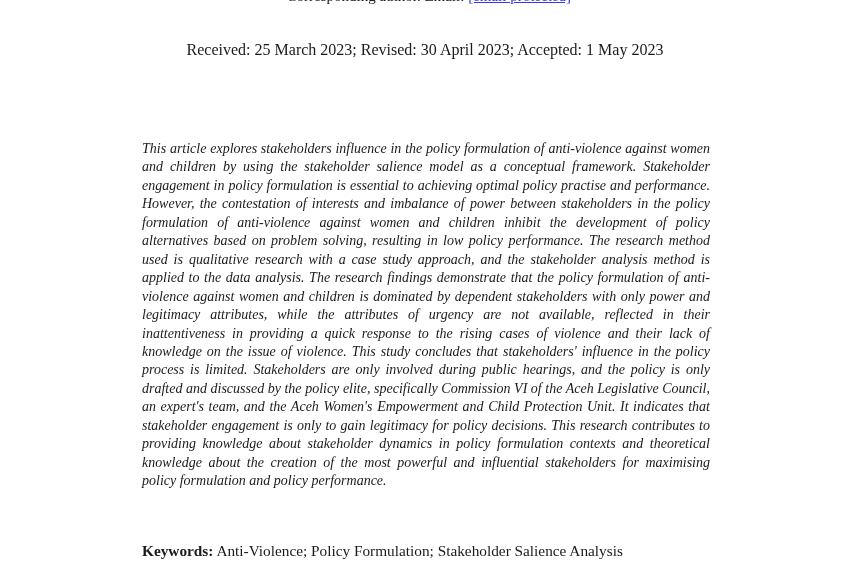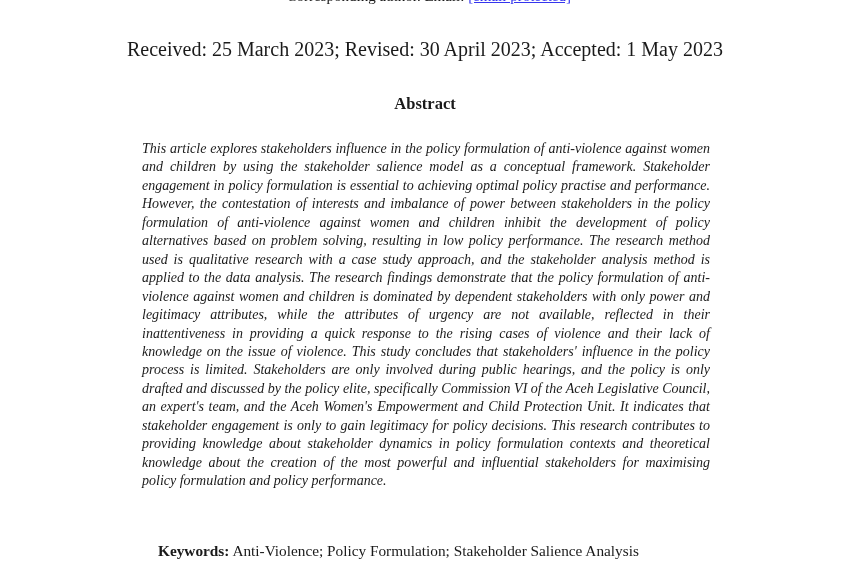--- a/index.html
+++ b/index.html
@@ -36,21 +36,21 @@
     color: #3535ee;
     text-decoration: underline;
     cursor: pointer;
   }
   .dates-line {
     position: absolute;
     top: 40px;
     left: 0;
     width: 850px;
     text-align: center;
-    font-size: 20px;
+    font-size: 16px;
     line-height: 19px;
   }
   .abstract-title {
     position: absolute;
     top: 94px;
     left: 0;
     width: 850px;
     text-align: center;
     font-size: 16.5px;
     font-weight: bold;
@@ -70,39 +70,37 @@
     position: absolute;
     top: 541px;
     left: 142px;
     width: 568px;
     font-size: 15.3px;
     line-height: 19px;
   }
   .keywords-label {
     font-weight: bold;
     font-style: normal;
-    margin-left: 16px;
   }
   .keywords-text {
   }
 </style>
 </head>
 <body>
 
 <div class="page">
 
   <div class="clip-line">
     <div class="inner">
       <span>*Corresponding author. Email: </span><a class="email-link">[email protected]</a>
     </div>
   </div>
 
   <div class="dates-line">Received: 25 March 2023; Revised: 30 April 2023; Accepted: 1 May 2023</div>
 
-  <div class="abstract-title">Abstract</div>
 
   <div class="abstract-body">This article explores stakeholders influence in the policy formulation of anti-violence against women and children by using the stakeholder salience model as a conceptual framework. Stakeholder engagement in policy formulation is essential to achieving optimal policy practise and performance. However, the contestation of interests and imbalance of power between stakeholders in the policy formulation of anti-violence against women and children inhibit the development of policy alternatives based on problem solving, resulting in low policy performance. The research method used is qualitative research with a case study approach, and the stakeholder analysis method is applied to the data analysis. The research findings demonstrate that the policy formulation of anti-violence against women and children is dominated by dependent stakeholders with only power and legitimacy attributes, while the attributes of urgency are not available, reflected in their inattentiveness in providing a quick response to the rising cases of violence and their lack of knowledge on the issue of violence. This study concludes that stakeholders' influence in the policy process is limited. Stakeholders are only involved during public hearings, and the policy is only drafted and discussed by the policy elite, specifically Commission VI of the Aceh Legislative Council, an expert's team, and the Aceh Women's Empowerment and Child Protection Unit. It indicates that stakeholder engagement is only to gain legitimacy for policy decisions. This research contributes to providing knowledge about stakeholder dynamics in policy formulation contexts and theoretical knowledge about the creation of the most powerful and influential stakeholders for maximising policy formulation and policy performance.</div>
 
   <div class="keywords-line">
     <span class="keywords-label">Keywords:</span>
     <span class="keywords-text">Anti-Violence; Policy Formulation; Stakeholder Salience Analysis</span>
   </div>
 
 </div>
 

